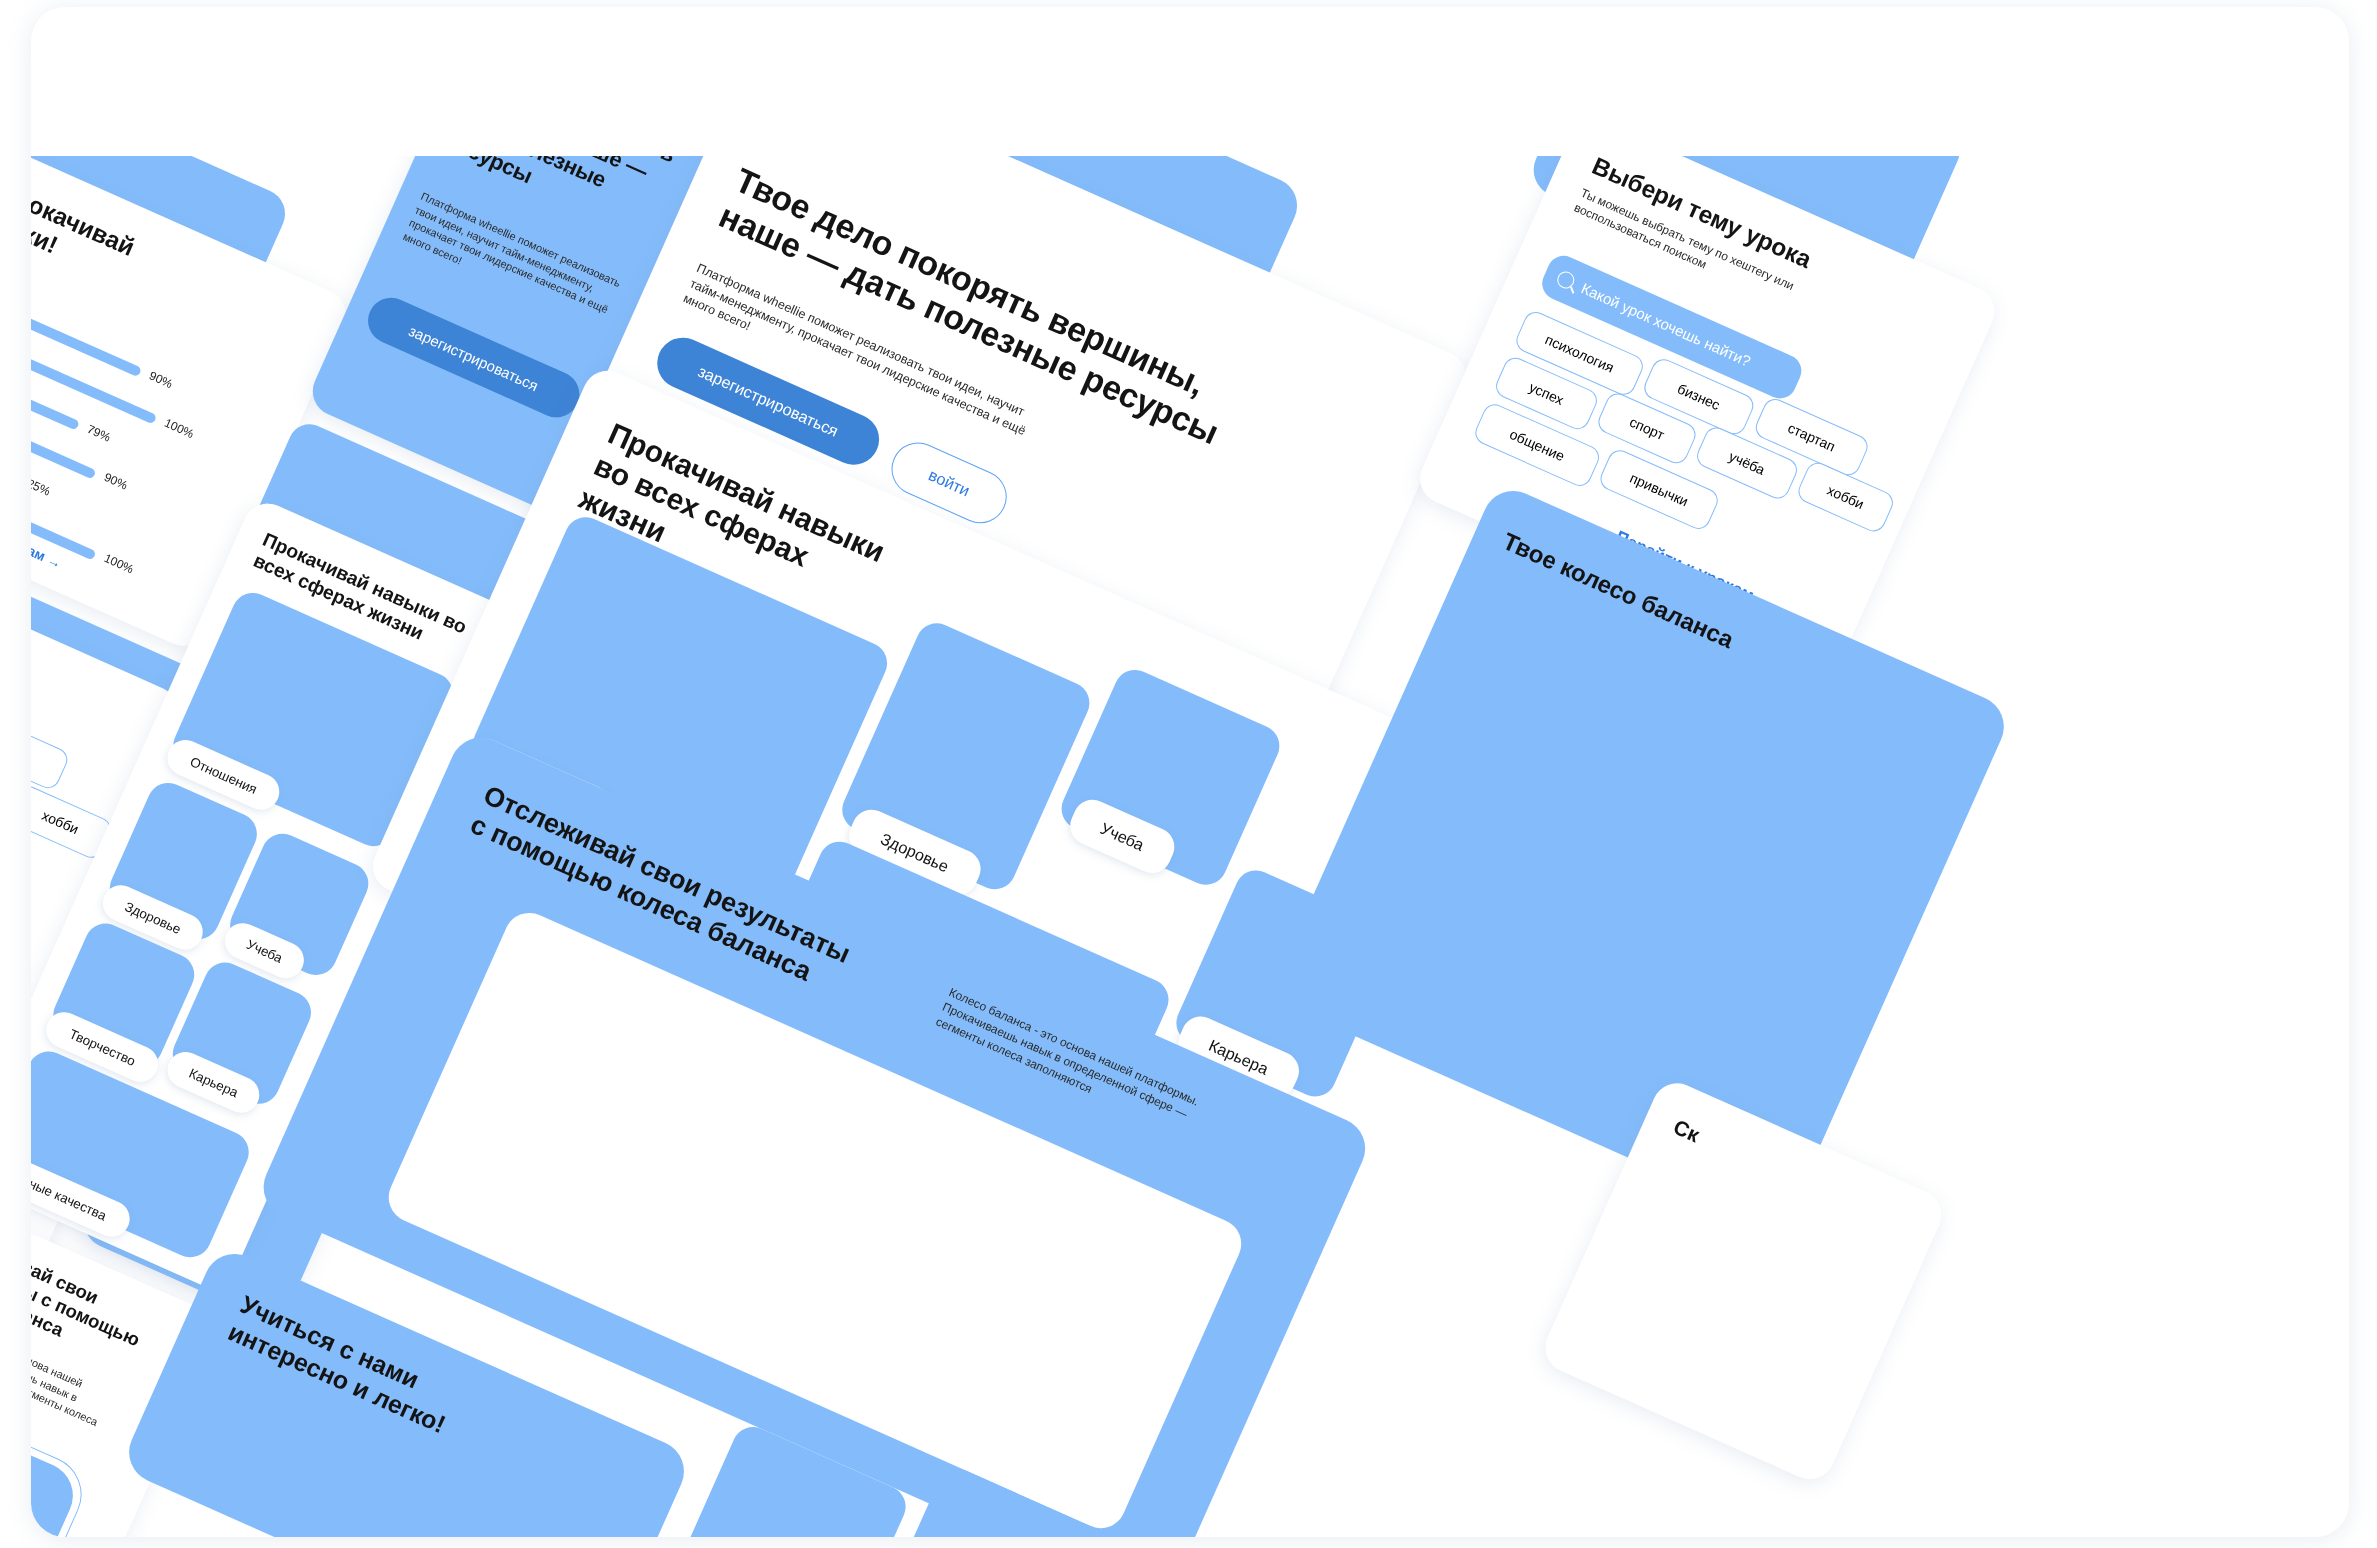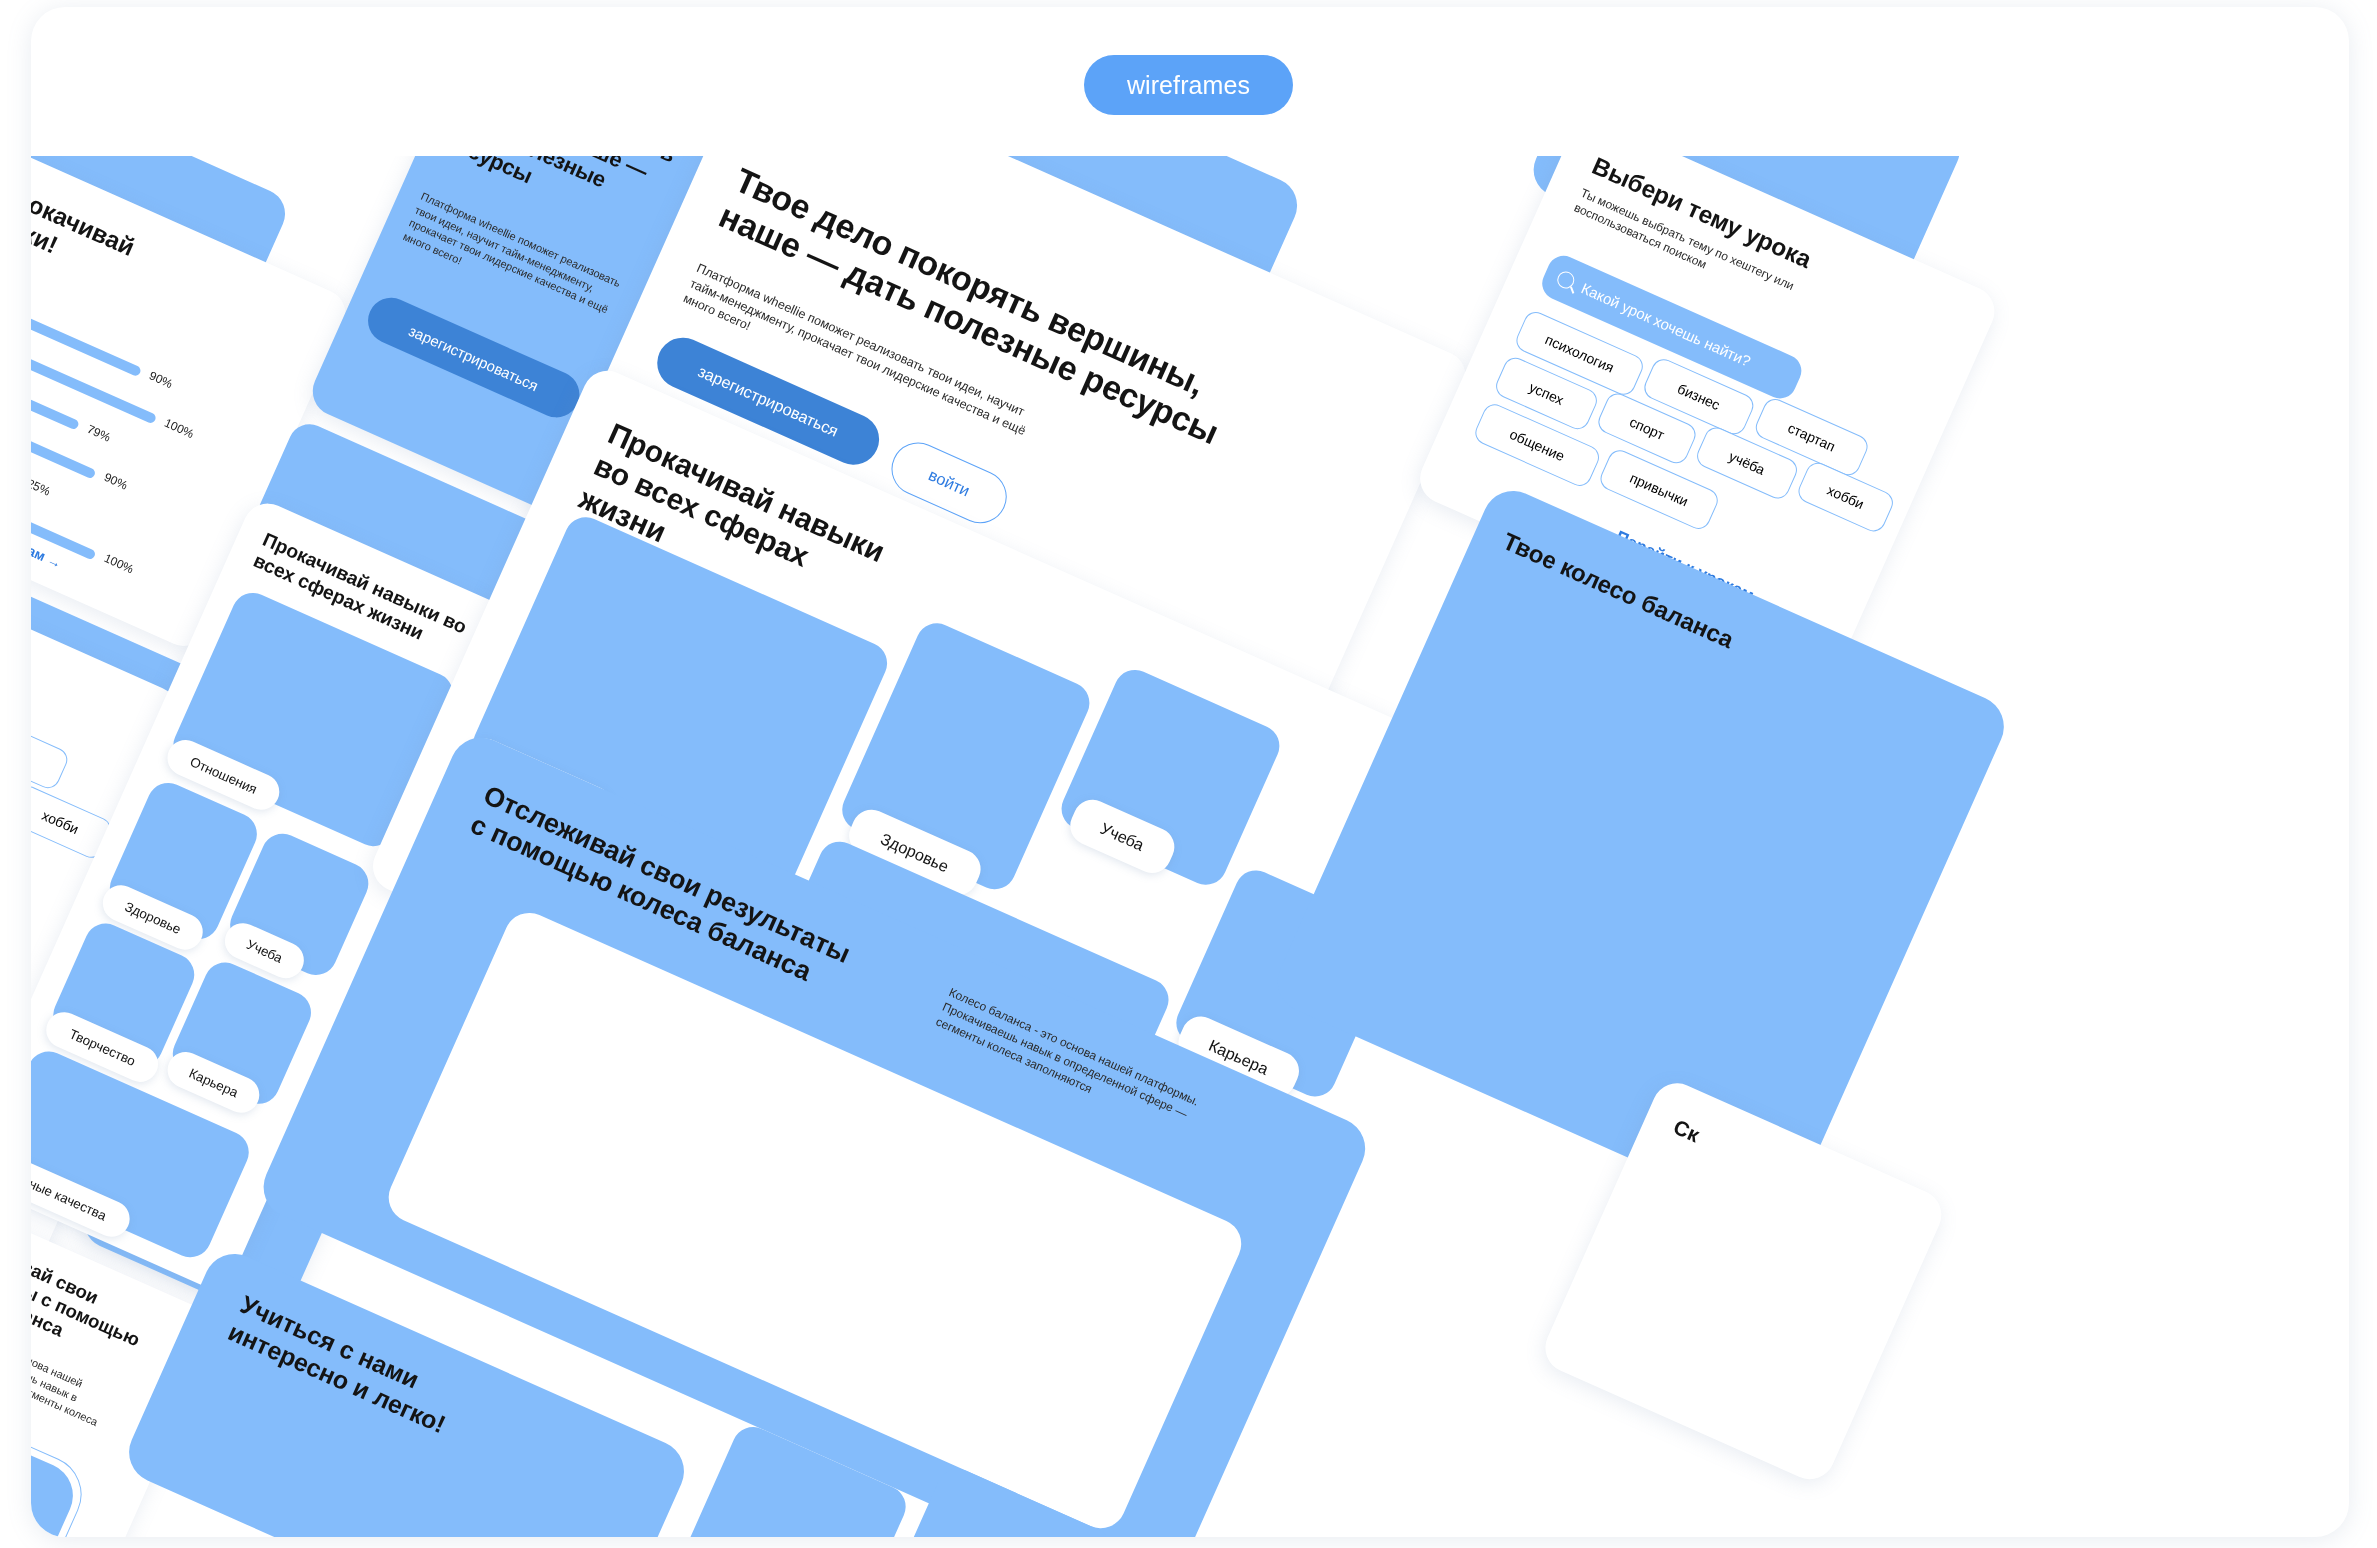--- a/index.html
+++ b/index.html
@@ -61,23 +61,20 @@
   .bar{position:absolute;background:#84BCFB;border-radius:7.4px;}
   .phone{position:absolute;border:1.5px solid #84BCFB;border-radius:39px;background:#fff;padding:6px;}
   .phone-in{position:absolute;left:6.7px;top:6.7px;right:6.7px;bottom:6.7px;background:#84BCFB;border-radius:33px;}
   .wheelbox{position:absolute;border-radius:25px;background:#fff;}
 </style>
 </head>
 <body>
 
 <div class="root">
 
-  <div class="tagbar">
-    <span class="tag-pill">wireframes</span>
-  </div>
 
   <div class="canvas">
   <div class="stage">
 
     <div class="col" style="left:-97px;top:-245px;width:669px;height:1783px;transform:rotate(24deg);">
 
       <div class="blue" style="left:-59px;top:119px;width:505px;height:267px;border-radius:25px;"></div>
 
       <div class="card" style="left:52px;top:186px;width:490px;height:386px;">
         <div class="h2" style="left:31px;top:28px;width:282px;font-size:24.5px;">Скорее прокачивай свои навыки!</div>

